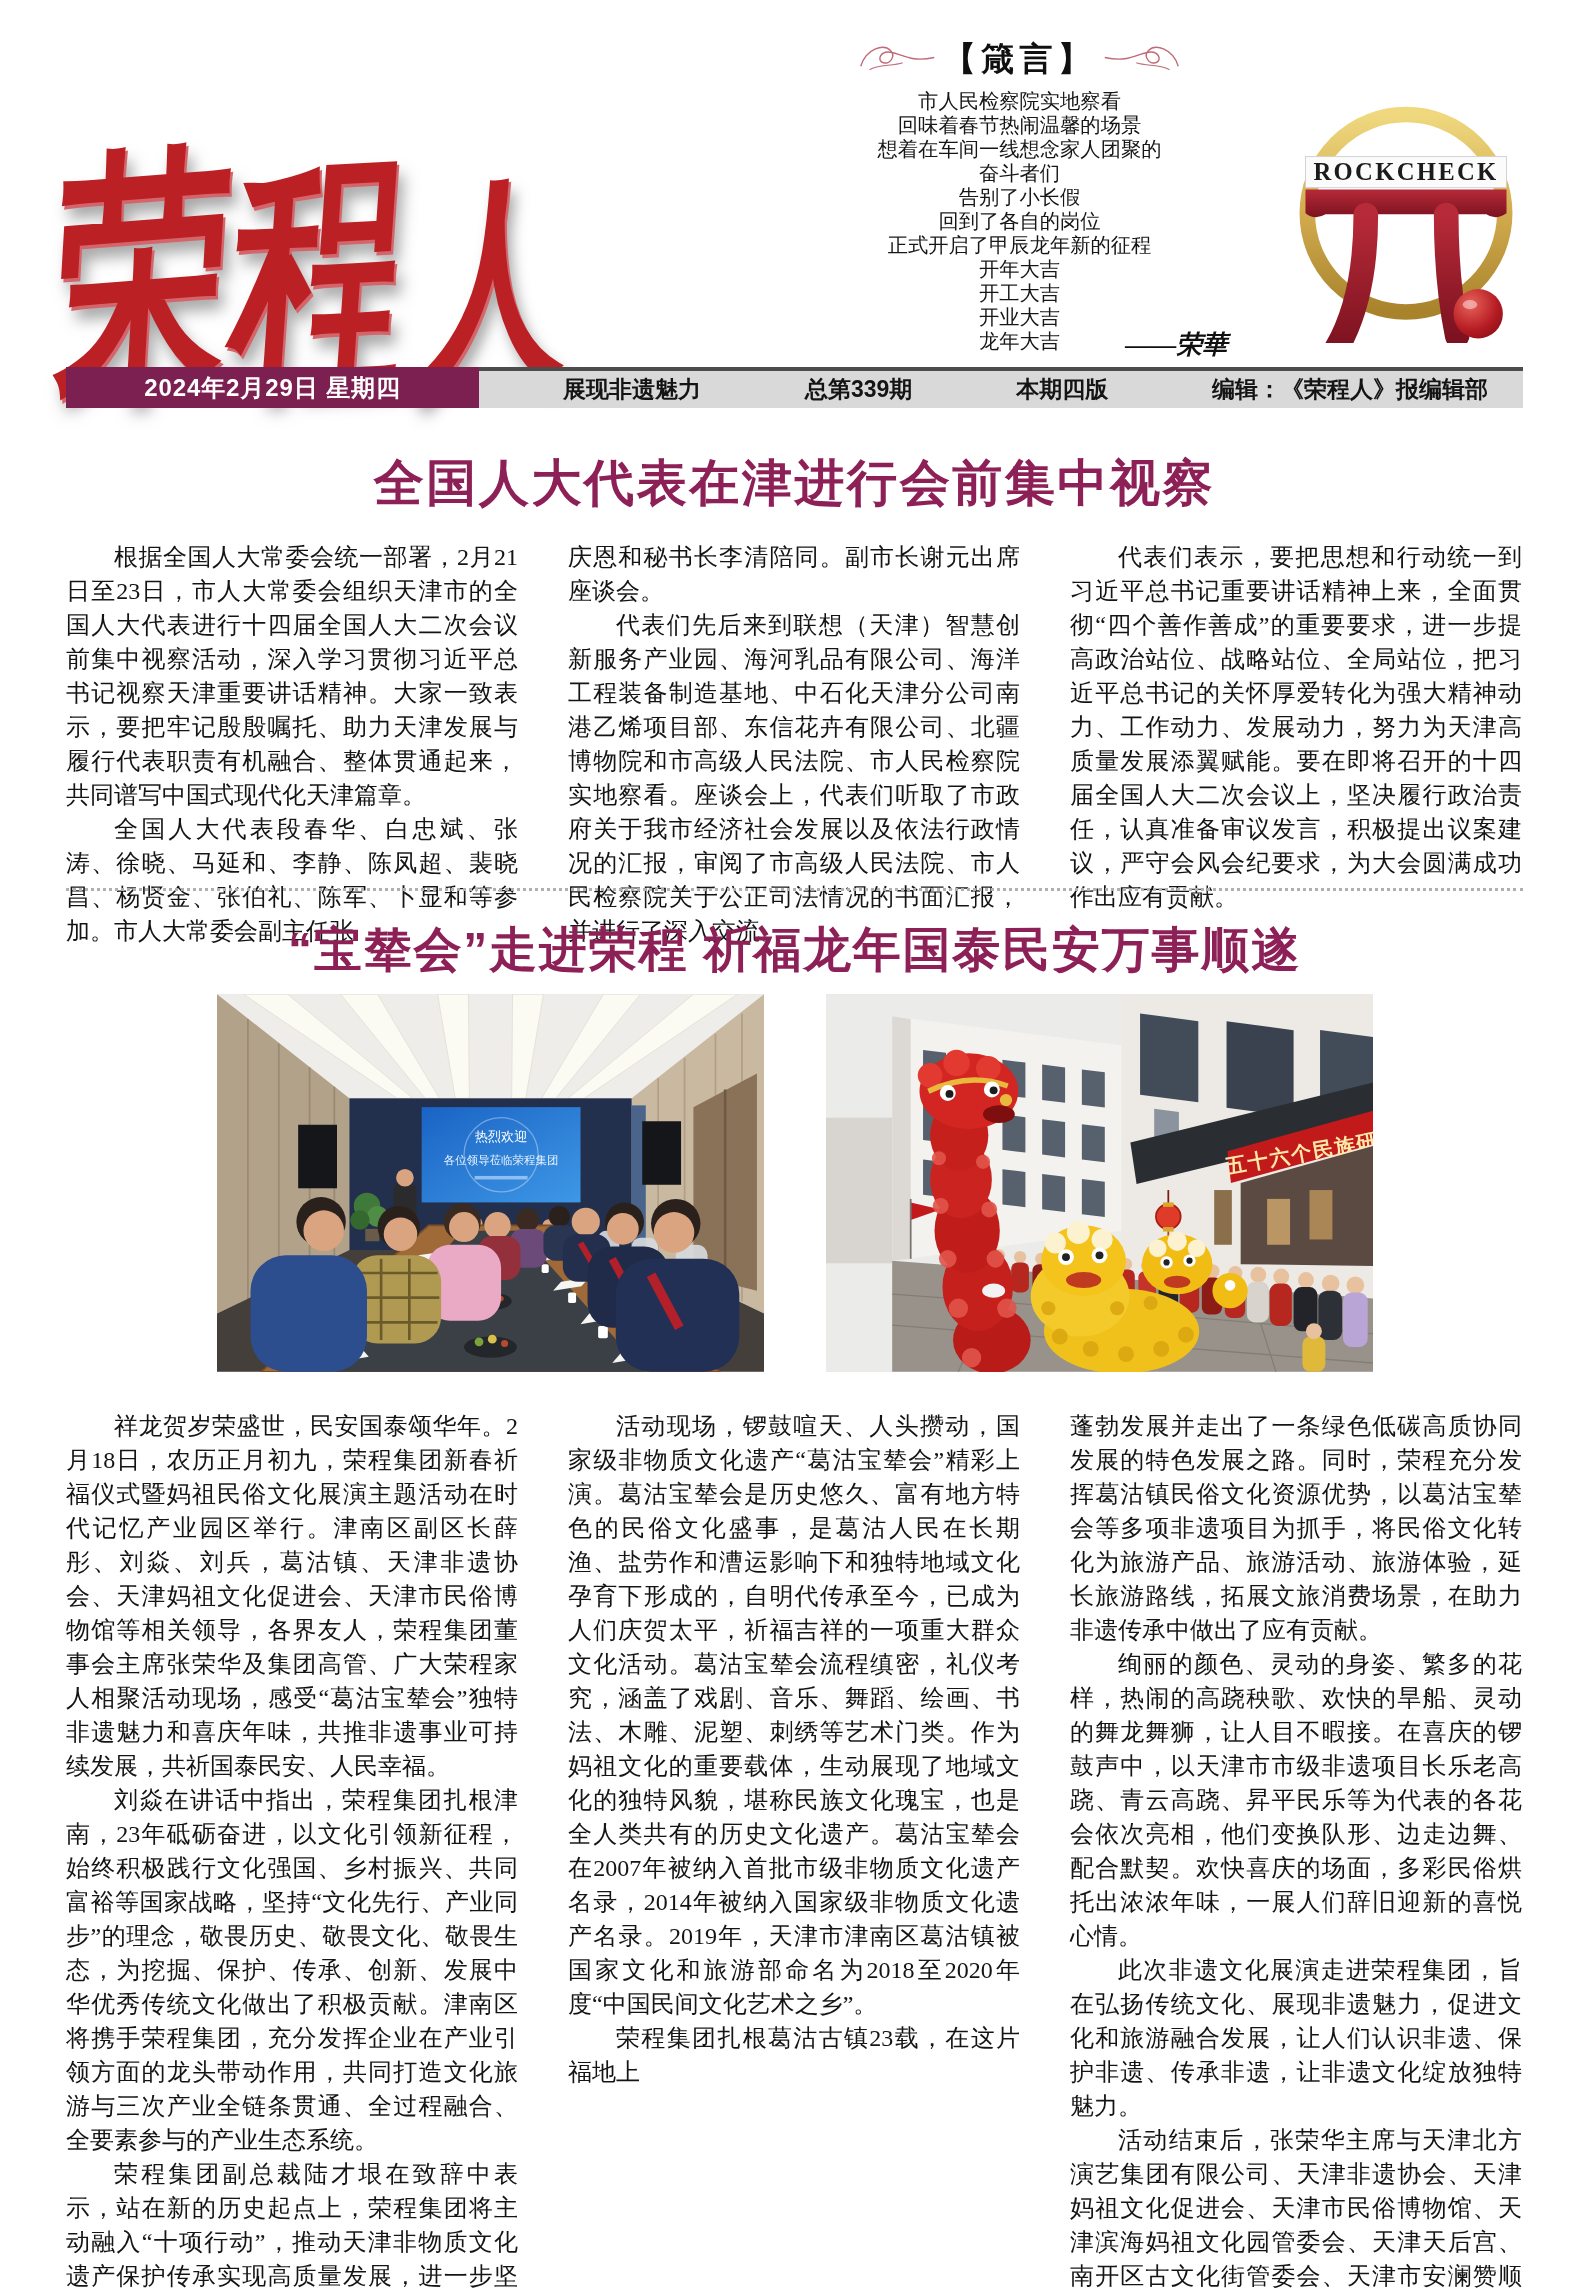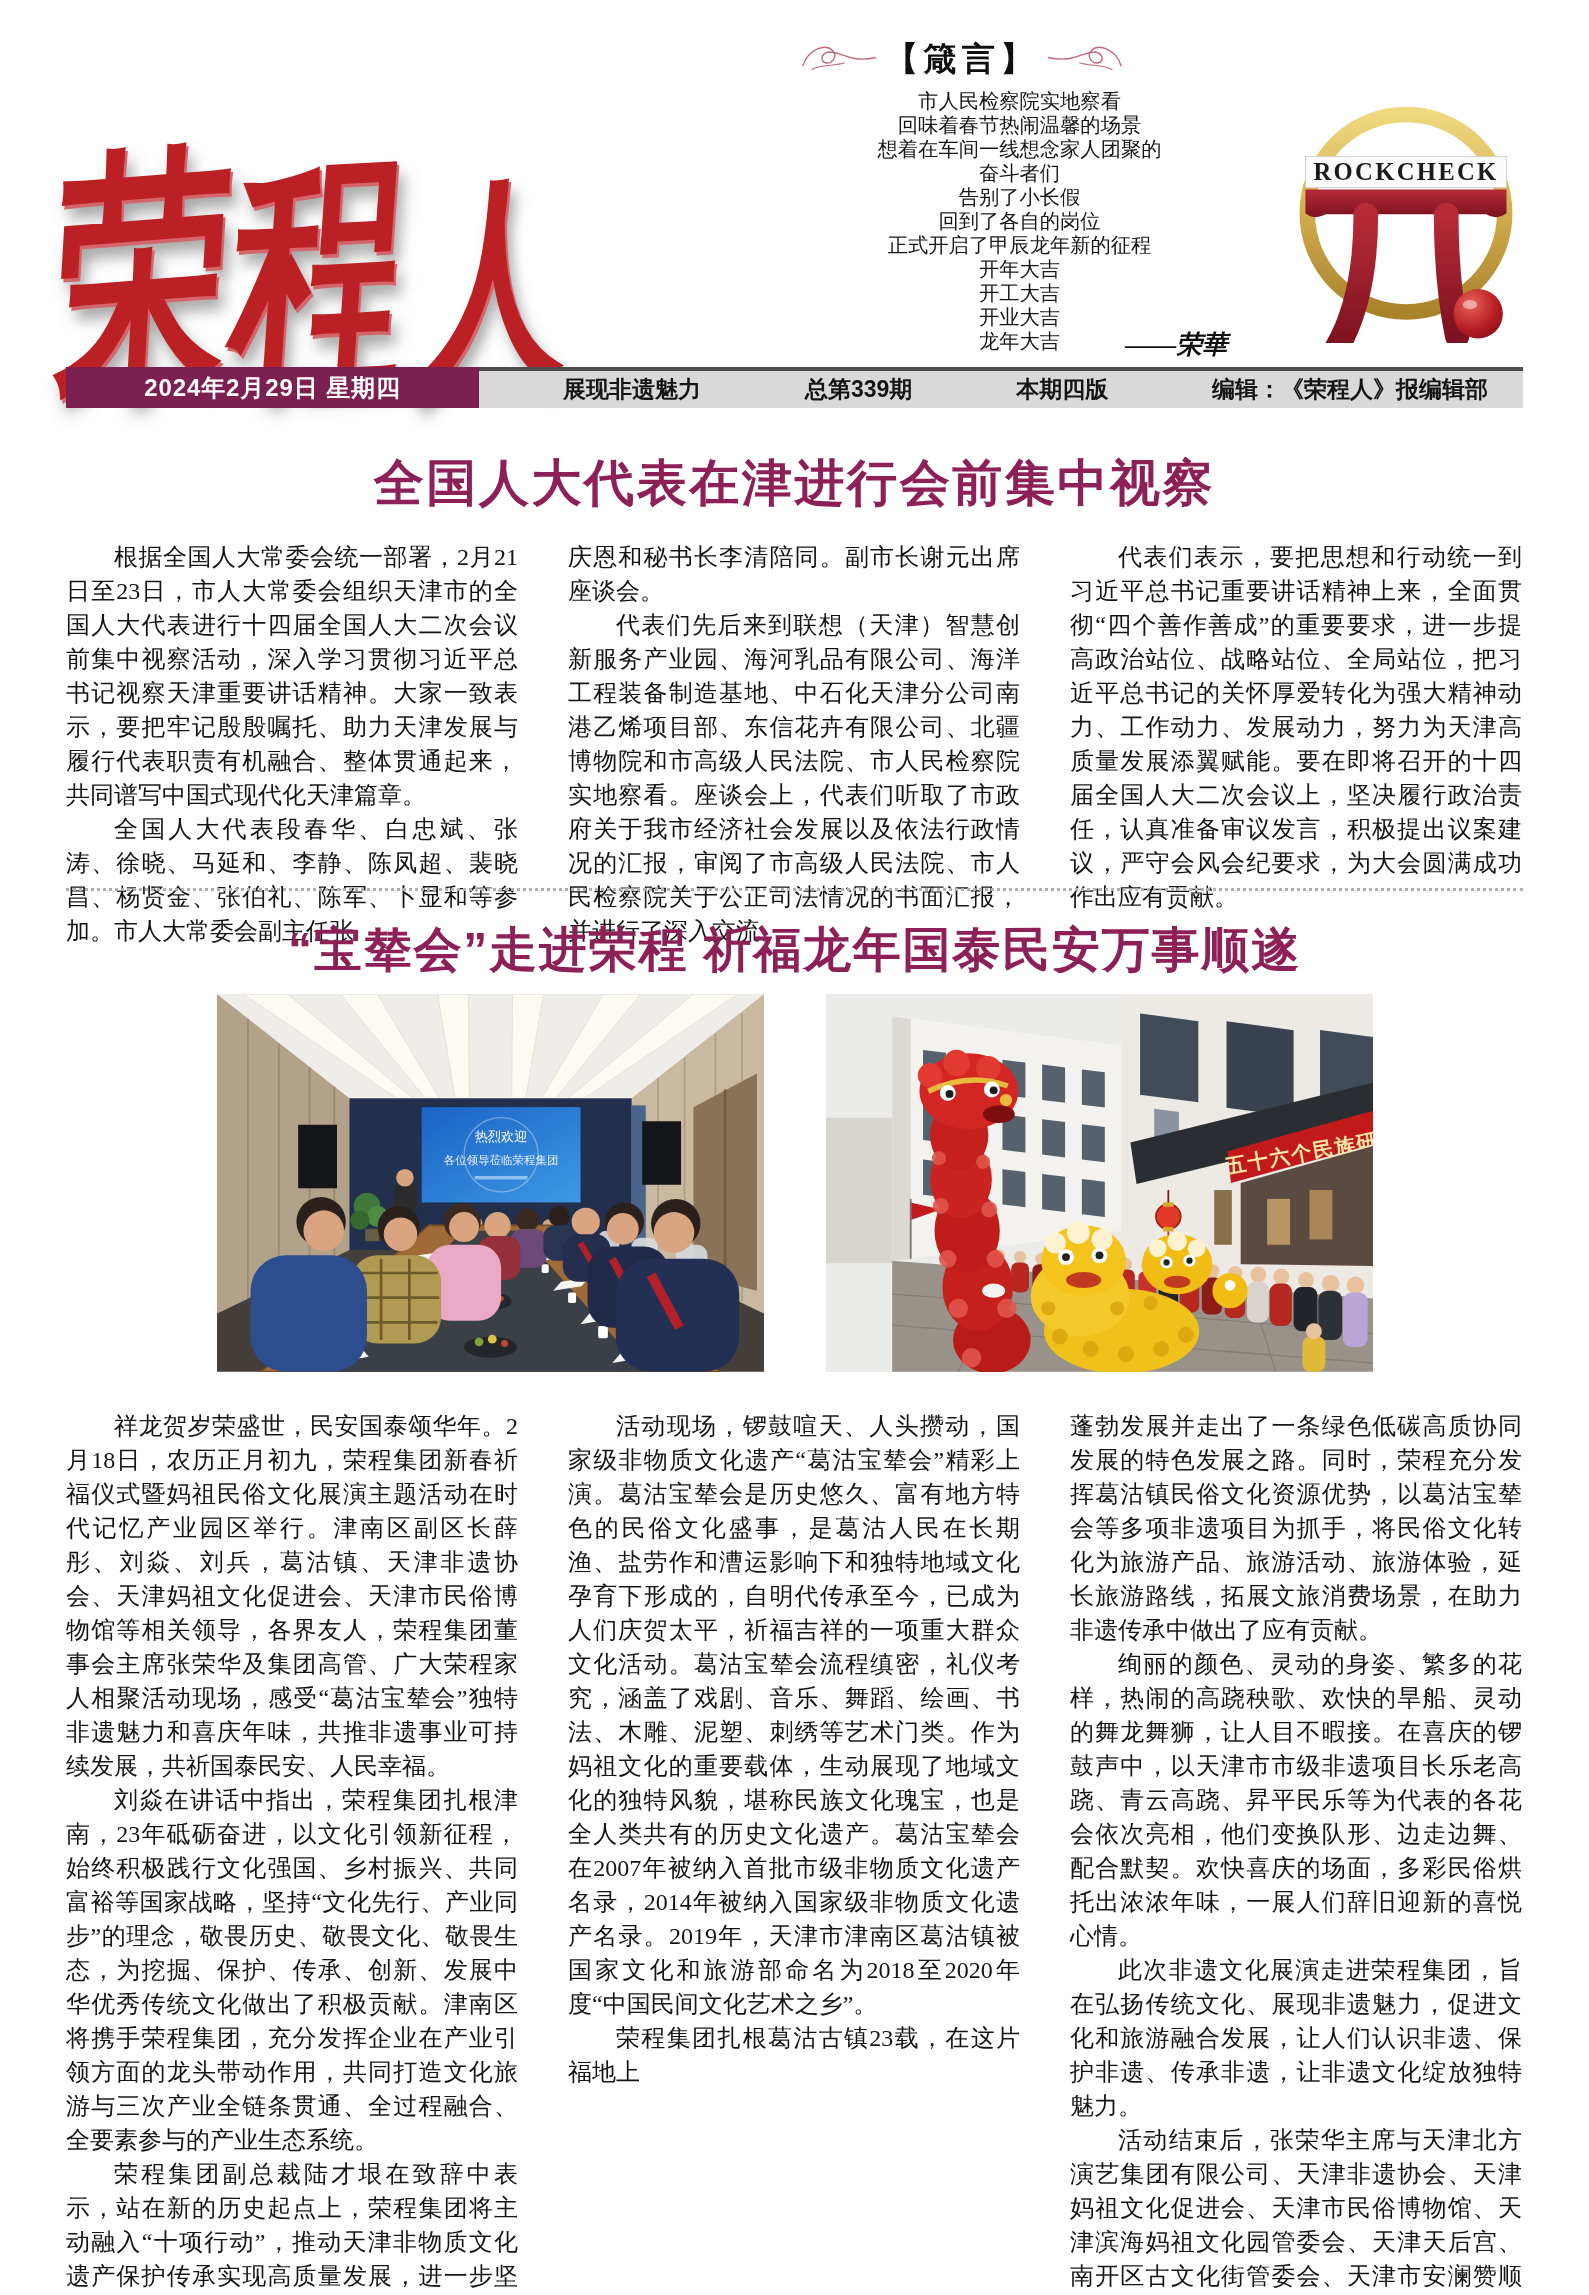--- a/index.html
+++ b/index.html
@@ -14,21 +14,21 @@
   .masthead span{
     font-family:"DejaVu Serif","Liberation Serif",serif;font-weight:bold;
     color:#bb2025;line-height:1;display:inline-block;
     text-shadow:2.6px 2.6px 0 #d4666b, 8px 9.7px 12.4px rgba(90,90,90,.55);
   }
   .mh1{font-size:181px;transform:scale(.95,1.42) rotate(-3deg) skewX(-8deg);}
   .mh2{font-size:181px;transform:scale(.95,1.42) rotate(-2deg) skewX(-8deg);margin-left:-5.3px;}
   .mh3{font-size:163px;transform:scale(.95,1.35) rotate(-4deg) skewX(-10deg);margin-left:1.8px;}
   
   .motto{position:absolute;left:799px;top:37px;width:441px;text-align:center;}
-  .motto-header{display:flex;align-items:center;gap:5.3px;}
+  .motto-header{display:flex;align-items:center;justify-content:center;gap:5.3px;}
   .motto-title{font-size:33px;font-weight:bold;letter-spacing:5.3px;color:#101010;}
   .motto-lines{margin-top:7px;font-size:20.3px;line-height:24px;color:#161616;}
   .motto-lines div{white-space:nowrap;}
   .motto-sig{position:absolute;right:12.4px;bottom:-8.8px;font-size:25.6px;font-weight:bold;
     font-style:italic;color:#101010;white-space:nowrap;}
   
   .logo{position:absolute;left:1278px;top:78px;width:256px;height:265px;}
   
   .datebar{position:absolute;left:66px;top:367px;width:1457px;height:41px;display:flex;}
   .datebar .left{width:413px;height:100%;background:#7c1f51;color:#fff;

